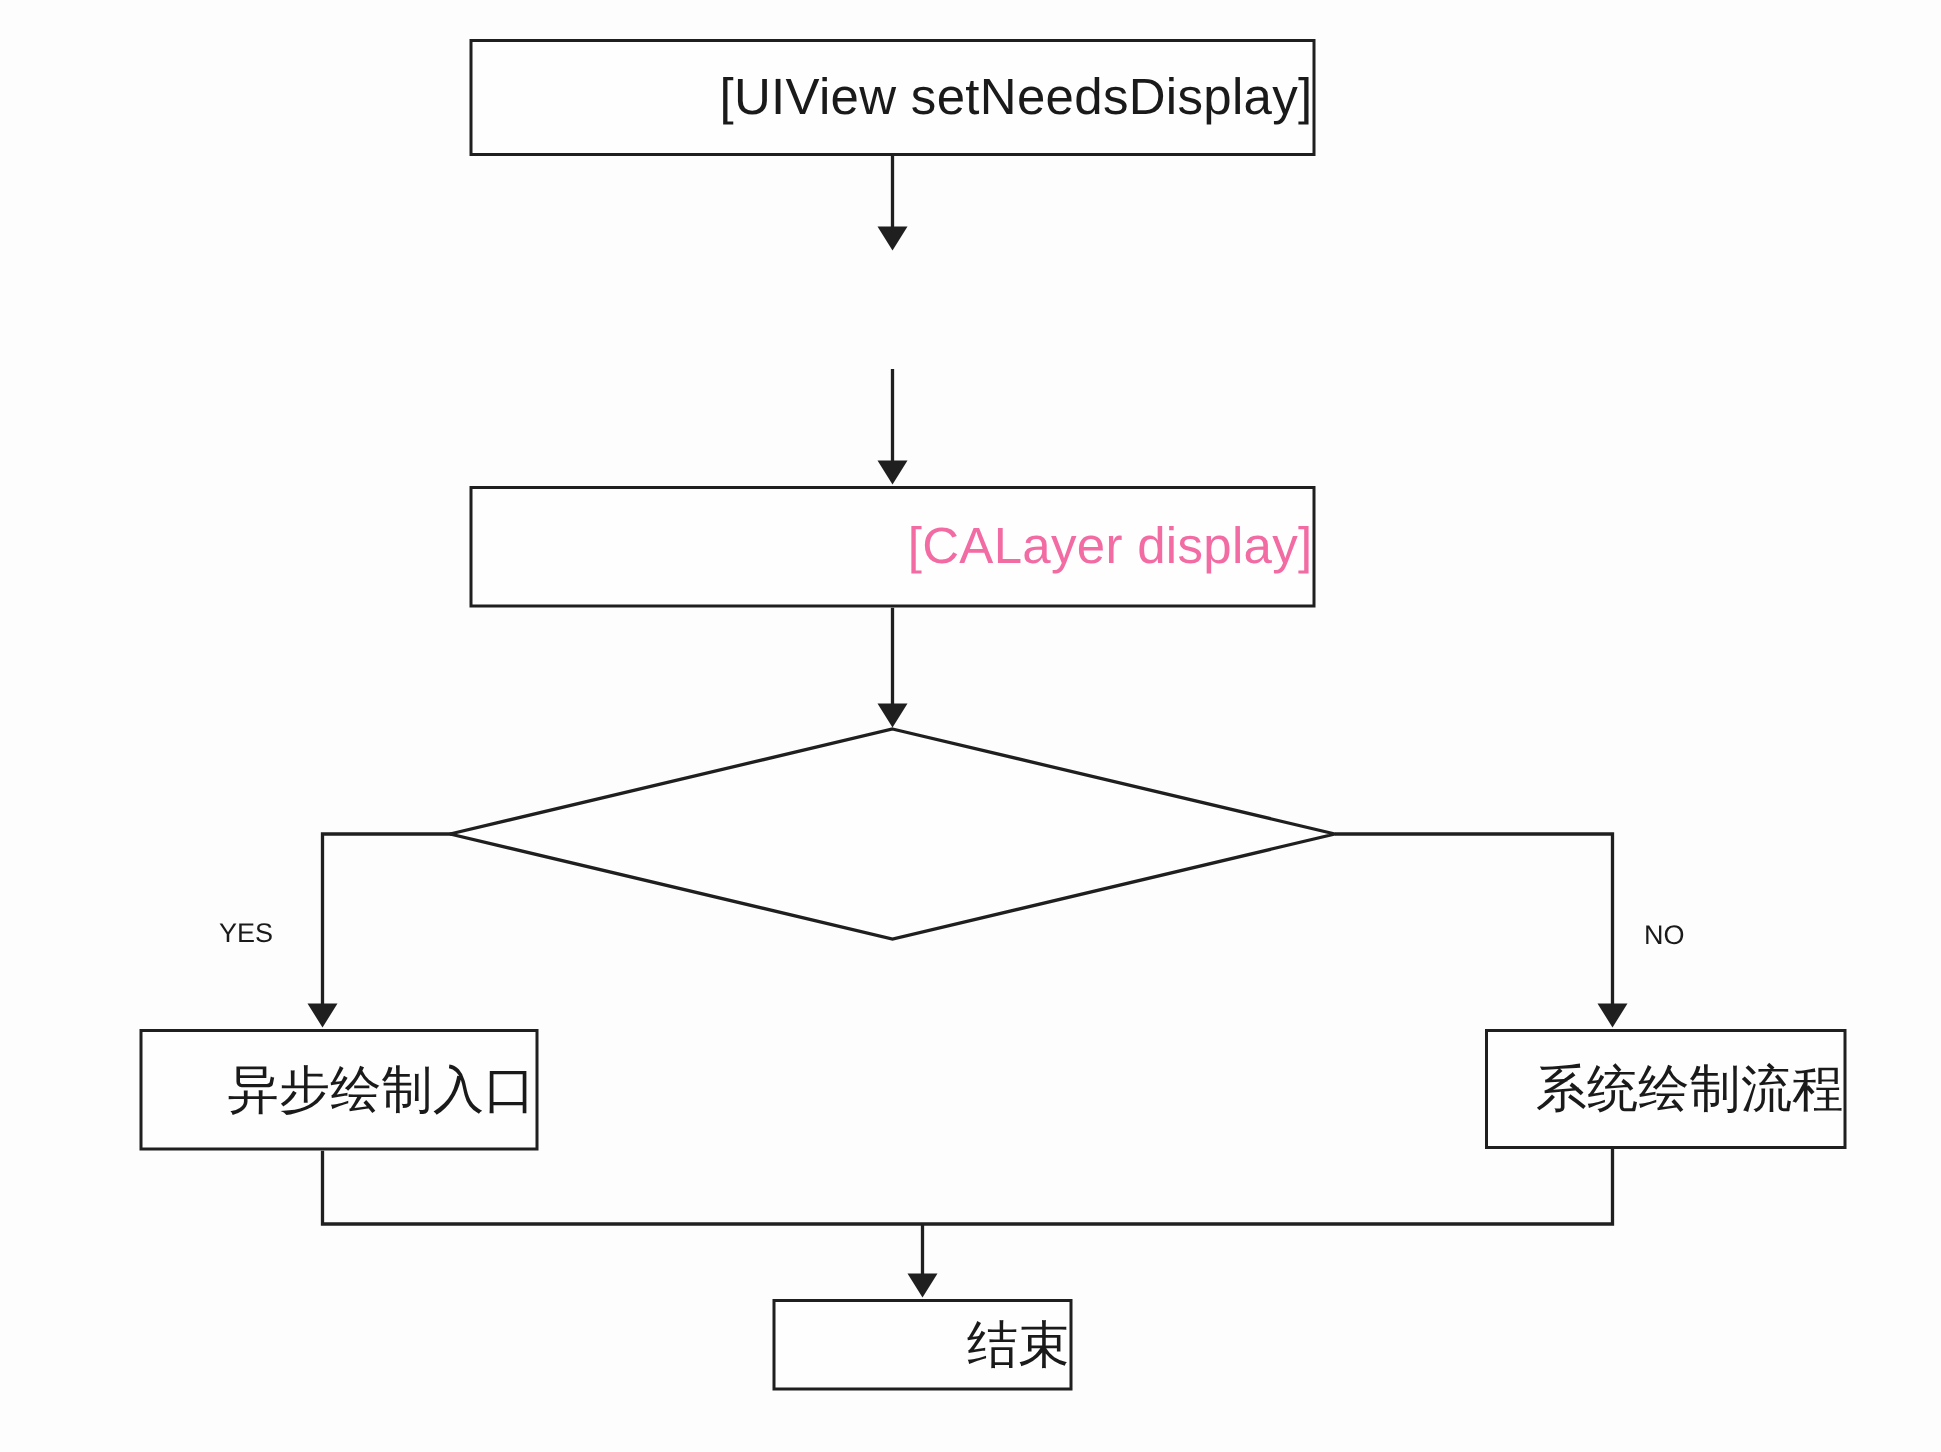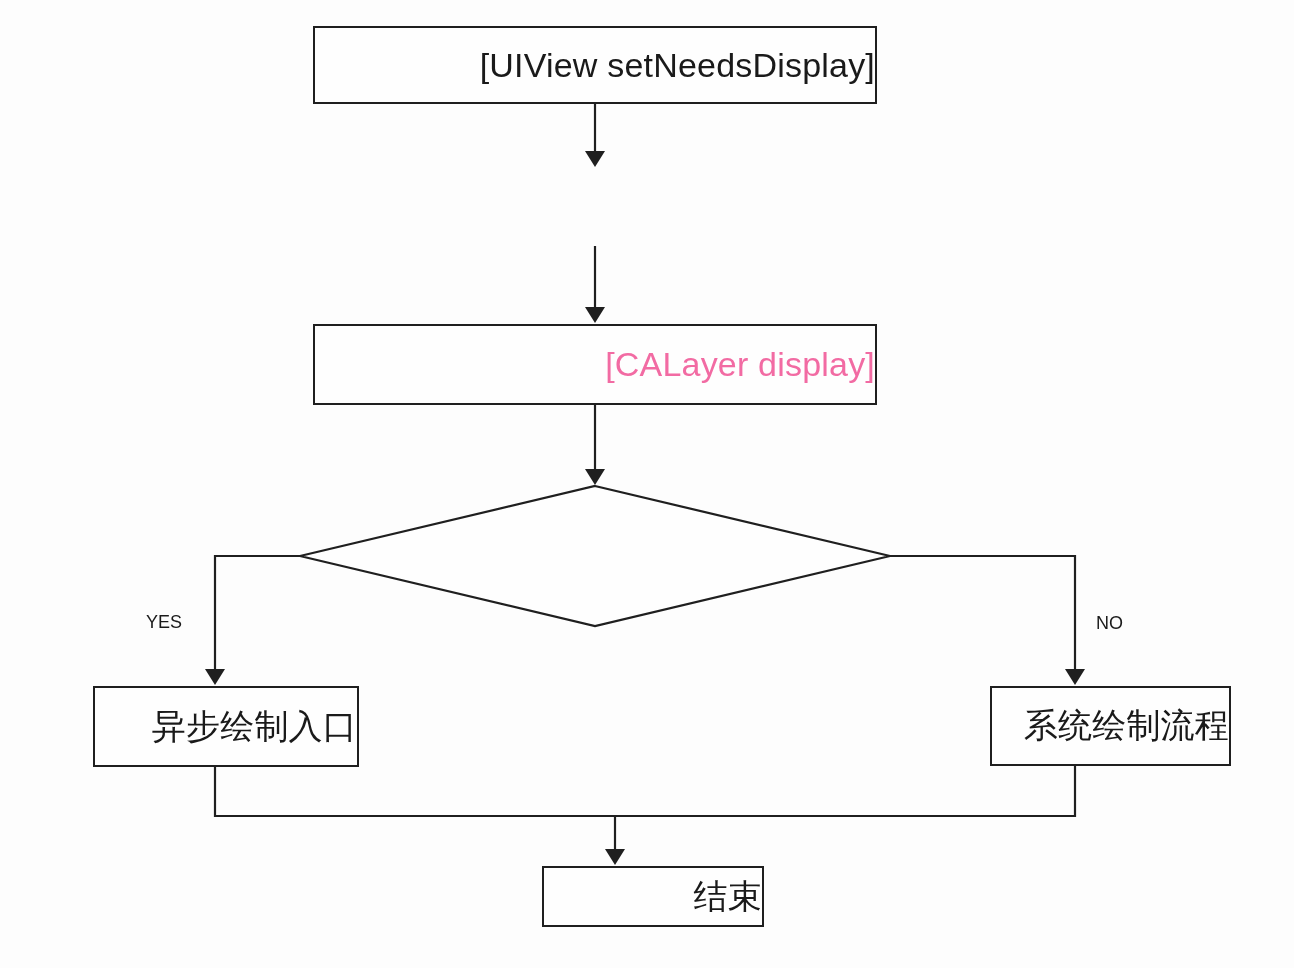--- a/index.html
+++ b/index.html
@@ -47,21 +47,21 @@
     text-align: center;
     font-size: 34px;
     letter-spacing: 0.2px;
     z-index: 1;
   }
   .node-uiview   { left: 313px; top: 26px;  width: 564px; height: 78px; }
   .node-viewlayer{ left: 313px; top: 168px; width: 564px; height: 78px; }
   .node-calayer  { left: 313px; top: 324px; width: 564px; height: 81px; }
   .node-async    { left: 93px;  top: 686px; width: 266px; height: 81px; }
   .node-system   { left: 954px; top: 686px; width: 241px; height: 80px; margin-left: 36px; }
-  .node-end      { left: 515px; top: 866px; width: 222px; height: 61px; margin-left: 27px; }
+  .node-end      { left: 515px; top: 866px; width: 200px; height: 61px; }
   .pink { color: var(--accent-pink, #f26ba3); }
   .diamond-text {
     position: absolute;
     left: 395px;
     top: 527px;
     width: 400px;
     text-align: center;
     font-size: 24px;
     line-height: 30px;
     z-index: 1;

